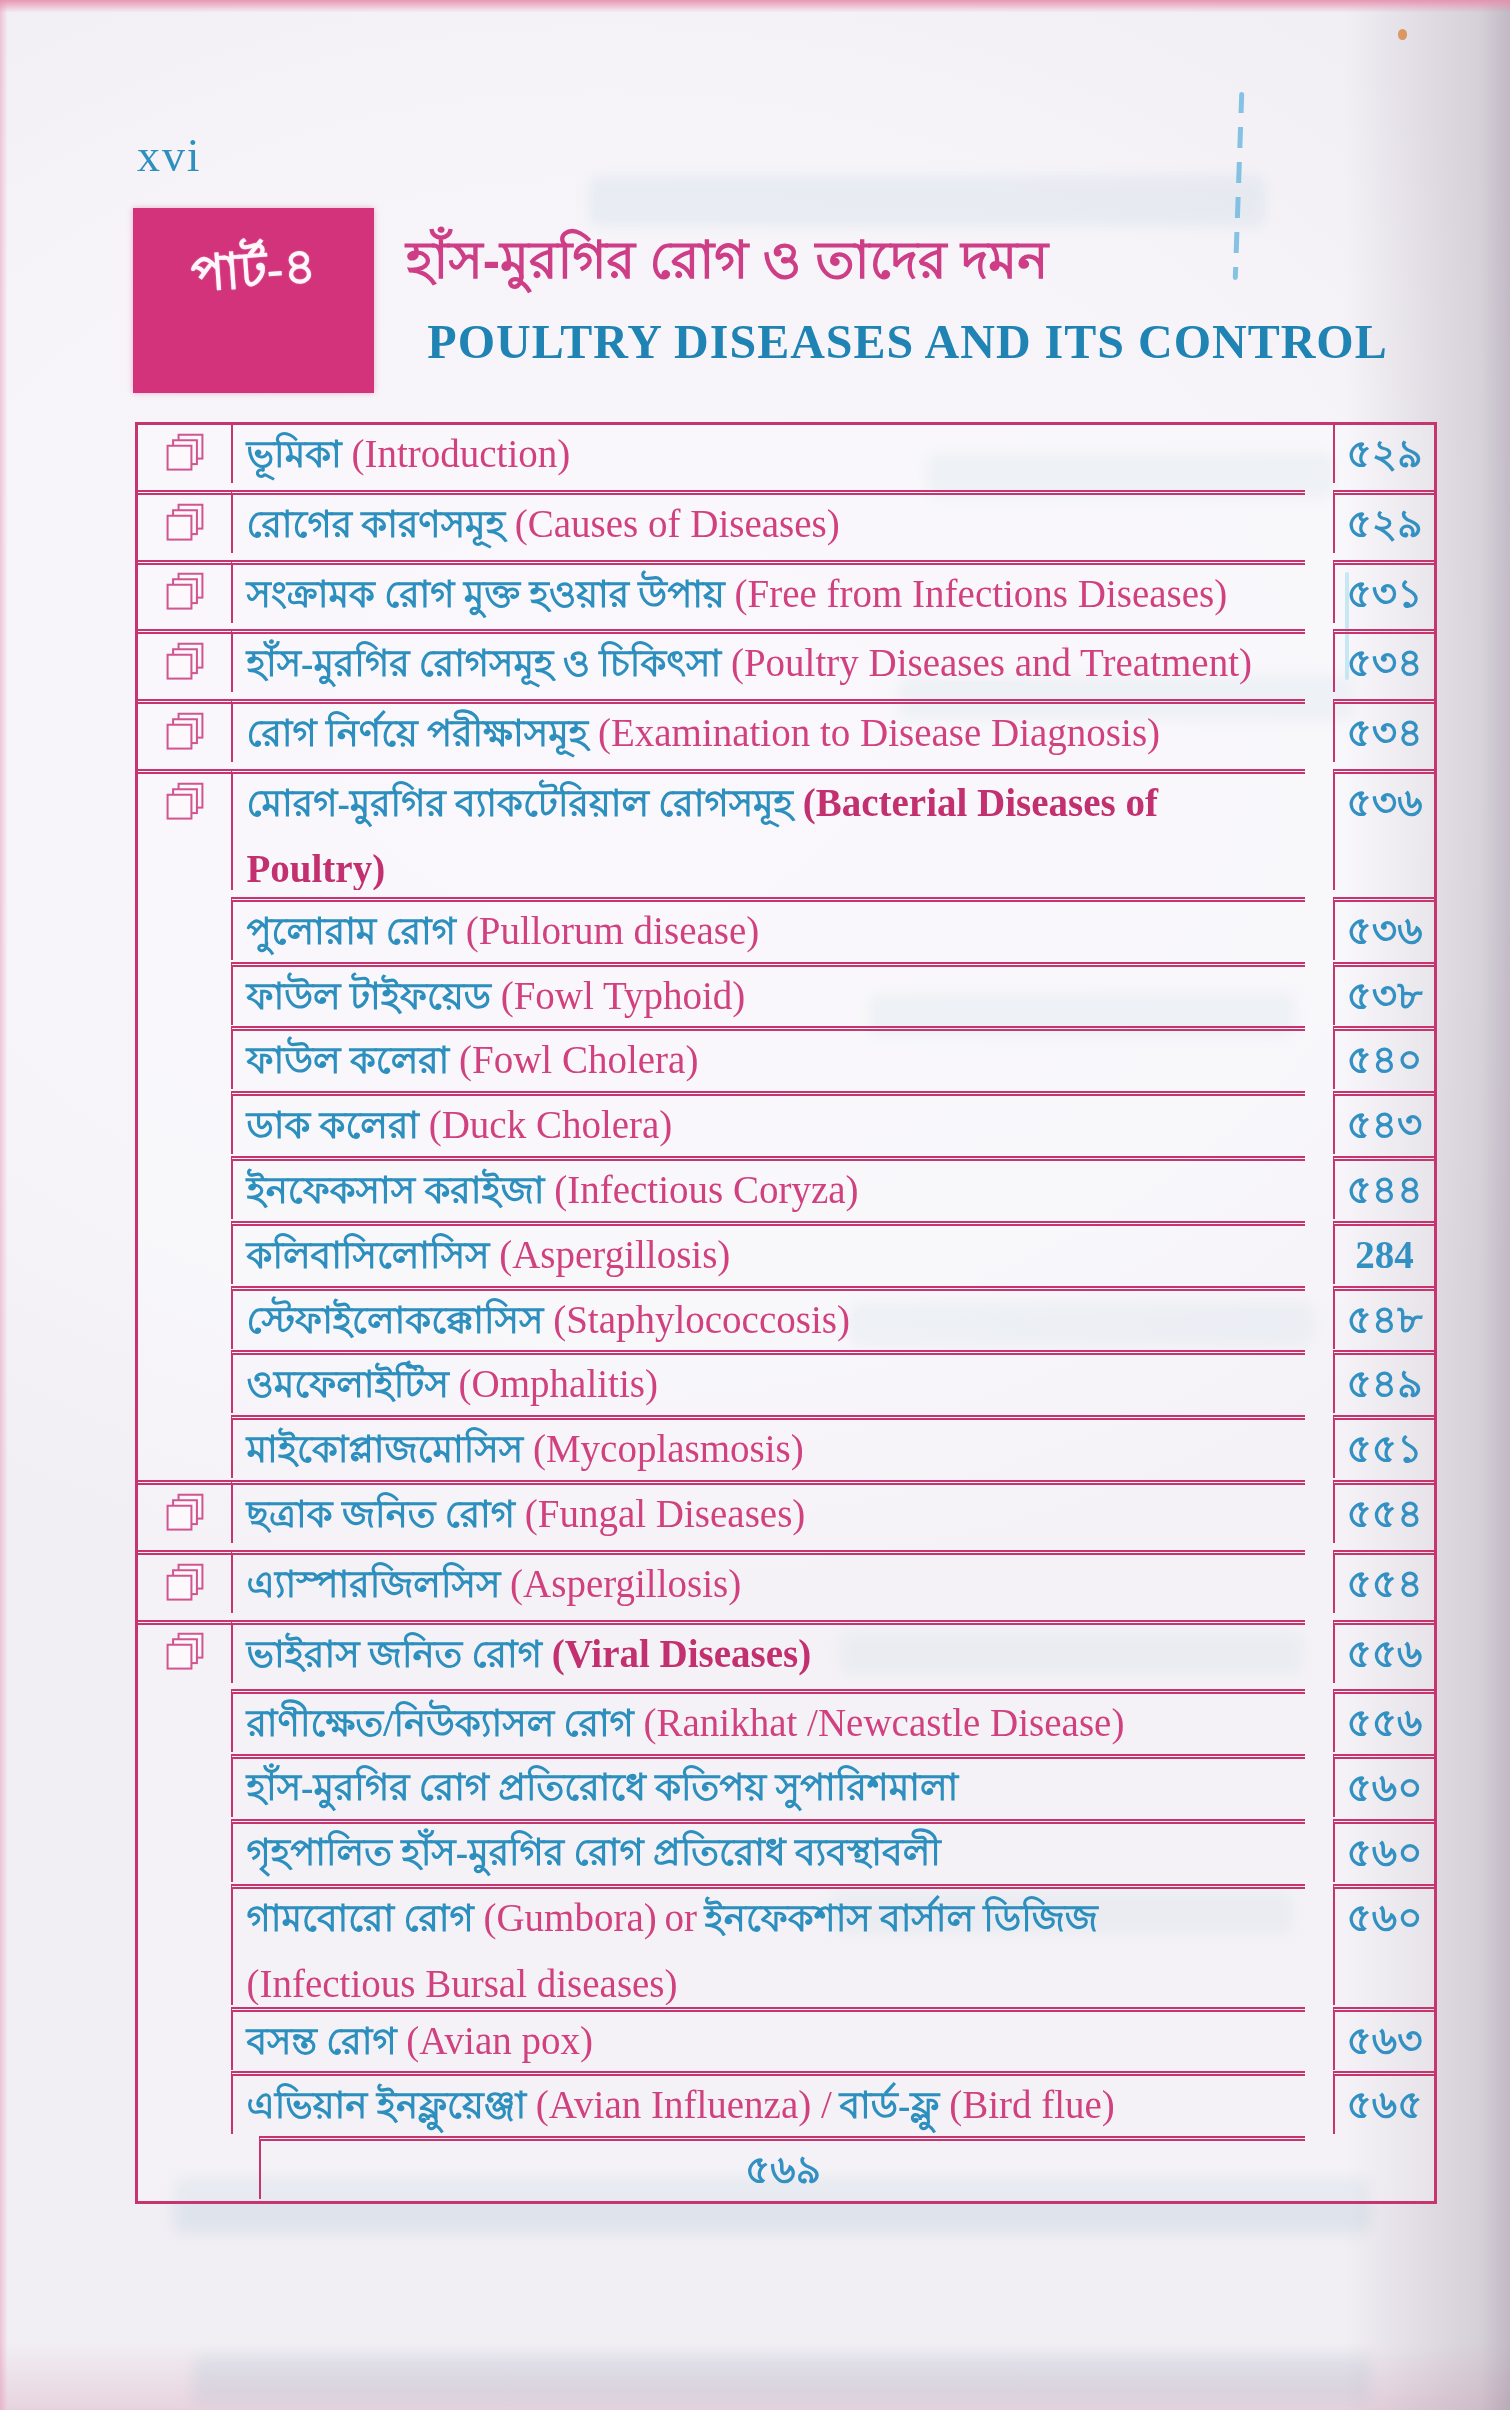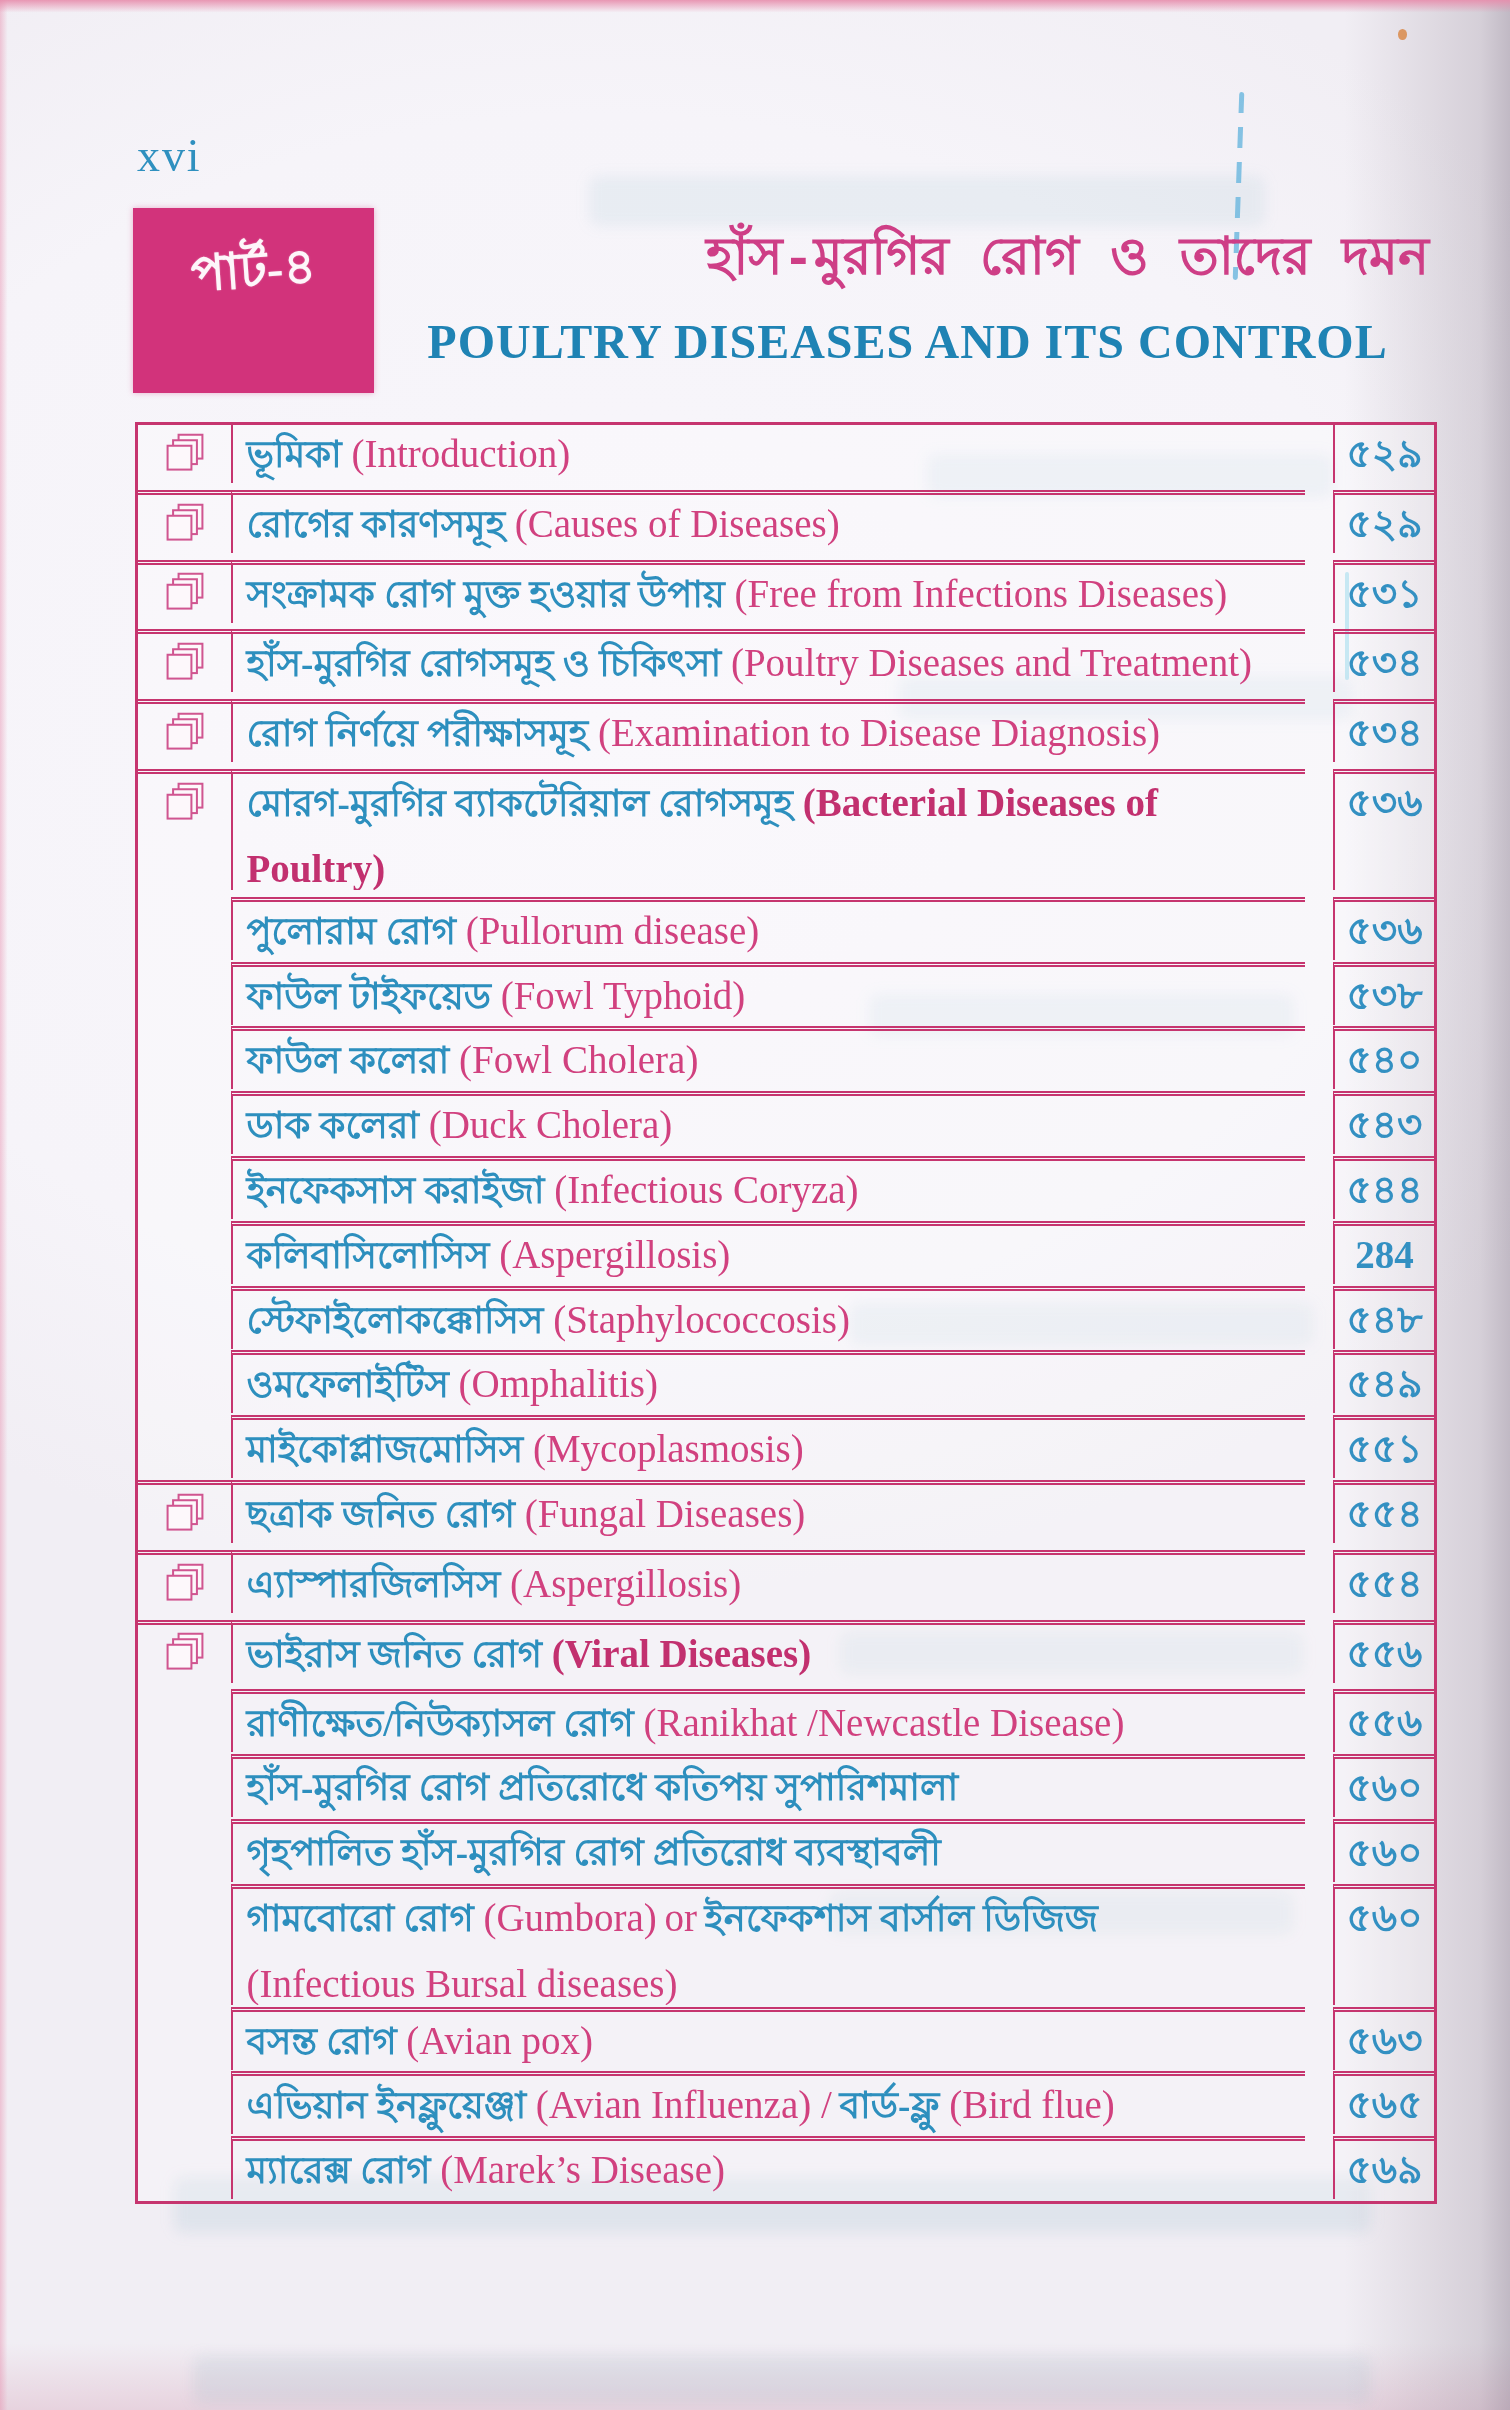--- a/index.html
+++ b/index.html
@@ -35,23 +35,23 @@
   }
   .part-box .label{
     margin-top:37px;
     color:#fdf6fa;font-weight:700;font-size:50px;line-height:1;
     font-family:"Liberation Serif","DejaVu Sans",serif;
     transform:rotate(-4deg);
     text-shadow:0 0 1.9px rgba(255,255,255,.4);
   }
   .title-bn{
     position:absolute;left:406px;top:232px;width:1023px;
-    text-align:right;font-weight:700;font-size:52px;line-height:1.1;
+    text-align:left;font-weight:700;font-size:52px;line-height:1.1;
     color:#ce3e86;
-    font-family:Liberation Mono, monospace;
+    font-family:Liberation Sans, sans-serif;
   }
   .title-en{
     position:absolute;left:386px;top:314px;width:1043px;
     text-align:center;font-weight:700;font-size:48px;letter-spacing:1px;
     color:var(--teal);
     font-family:"Liberation Serif","DejaVu Serif",serif;
   }
   
   .toc{
     position:absolute;left:135px;top:422px;width:1302px;
@@ -298,18 +298,17 @@
 
   <div class="cell icon-cell h1 noicon"></div>
   <div class="cell text-cell h1"><span class="seg-bn">বসন্ত রোগ</span><span class="seg-en">(Avian pox)</span></div>
   <div class="cell page-cell h1">৫৬৩</div>
 
   <div class="cell icon-cell h1 noicon"></div>
   <div class="cell text-cell h1"><span class="seg-bn">এভিয়ান ইনফ্লুয়েঞ্জা</span><span class="seg-en">(Avian Influenza) /</span><span class="seg-bn">বার্ড-ফ্লু</span><span class="seg-en">(Bird flue)</span></div>
   <div class="cell page-cell h1">৫৬৫</div>
 
   <div class="cell icon-cell h1 noicon"></div>
-  <div class="cell text-cell h1"><span class="seg-bn">ম্যারেক্স রোগ</span><span class="seg-en">(Marek’s Disease)</span></div>
   <div class="cell page-cell h1">৫৬৯</div>
 </div>
 
 </div>
 
 
 </body></html>

